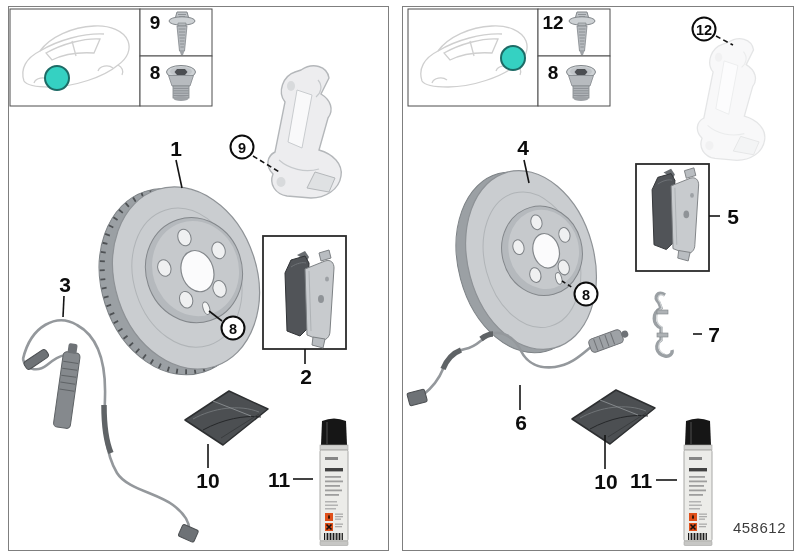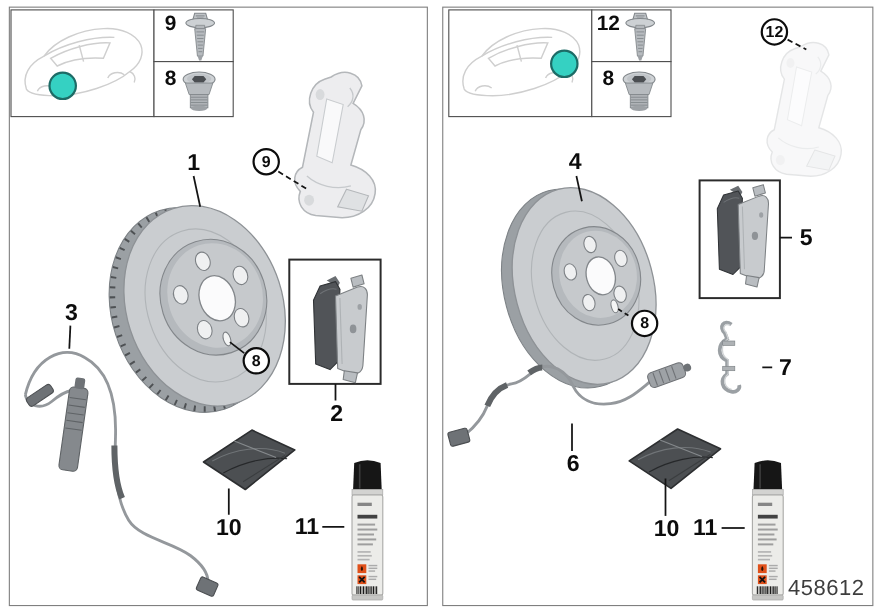--- a/index.html
+++ b/index.html
@@ -7,21 +7,21 @@
   .panel{position:absolute;border:1.5px solid #7f7f7f;background:#fff}
   #panel-left{left:8px;top:6px;width:379px;height:543px}
   #panel-right{left:402px;top:6px;width:390px;height:543px}
   .art{position:absolute;left:0;top:0}
   .num{position:absolute;transform:translate(-50%,-50%);font-weight:bold;
     font-size:21px;line-height:1;color:#0c0c0c;white-space:nowrap;cursor:default}
   .numS{font-size:19px}
   .circ{position:absolute;transform:translate(-50%,-50%);width:21px;height:21px;
     border:2.5px solid #0c0c0c;border-radius:50%;background:#fff;display:flex;
     align-items:center;justify-content:center;font-weight:bold;font-size:14.5px;color:#0c0c0c}
-  .pn{position:absolute;right:7px;bottom:3px;font-size:20px;color:#3d3d3d;letter-spacing:.5px}
+  .pn{position:absolute;right:7px;bottom:14px;font-size:15px;color:#3d3d3d;letter-spacing:.5px}
 </style>
 </head>
 <body>
 
 <div class="panel" id="panel-left">
   <svg class="art" width="379" height="543" viewBox="0 0 379 543">
     <defs>
       <g id="car-outline" stroke="#cfcfcf" fill="none" stroke-width="1.3">
         <path d="M14,72 C10,60 16,49 30,42 C40,28 62,18 84,17 C100,16 114,22 118,32 C121,40 118,49 108,56 C94,68 64,78 40,78 C27,78 17,77 14,72 Z"></path>
         <path d="M30,42 C48,31 74,24 94,25"></path>

